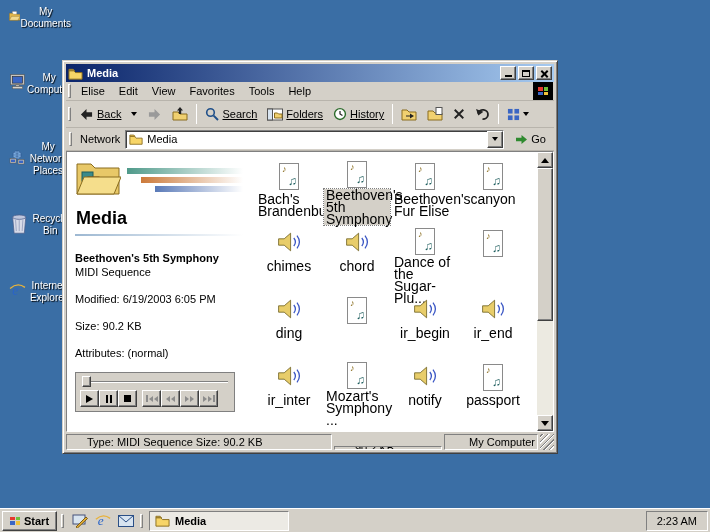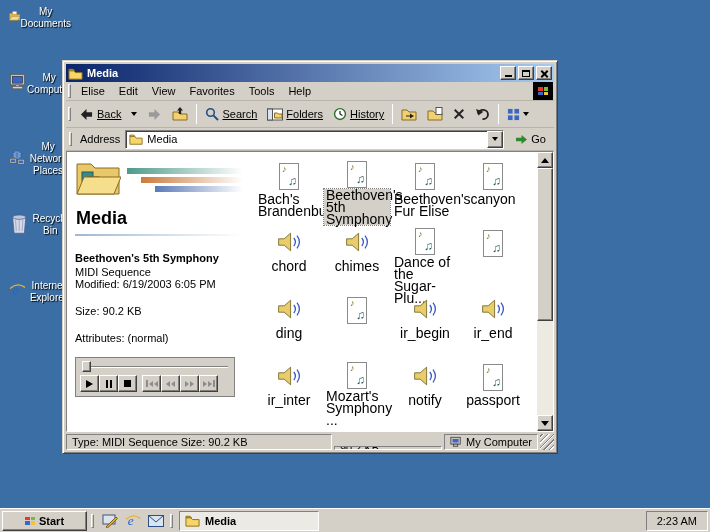--- a/index.html
+++ b/index.html
@@ -51,21 +51,21 @@
   .main { flex:1; display:flex; background:#fff; border:1px solid; border-color:#808080 #fff #fff #808080; overflow:hidden; }
   .webpanel { width:184px; flex:0 0 184px; background:#fff; padding:4px 8px 0 8px; position:relative; }
   .banner { position:relative; height:50px; }
   .stripe { position:absolute; height:6px; right:0; }
   .s1 { left:52px; top:12px; background:linear-gradient(90deg,#4f9a8a,rgba(255,255,255,0)); }
   .s2 { left:66px; top:21px; background:linear-gradient(90deg,#cc7a3a,rgba(255,255,255,0)); }
   .s3 { left:80px; top:30px; background:linear-gradient(90deg,#5a7ab8,rgba(255,255,255,0)); }
   .panel-title { font-size:18px; font-weight:bold; margin:2px 0 5px 1px; }
   .rule { height:2px; background:linear-gradient(90deg,#9DB8D2,#fff); margin-bottom:16px; }
   .sel-name { font-weight:bold; margin-bottom:2px; }
-  .sel-type { }
+  .sel-type { margin-bottom:15px; }
   .sel-mod, .sel-size { margin-bottom:15px; }
   .sel-attr { margin-bottom:13px; }
   
   .player { width:160px; background:#D4D0C8; border:1px solid #808080; padding:3px 4px 4px; }
   .slider { position:relative; height:11px; margin:0 2px 3px; }
   .slider .track { position:absolute; left:0; right:0; top:5px; height:2px; border-top:1px solid #808080; border-bottom:1px solid #fff; }
   .slider .thumb { position:absolute; left:0; top:0; width:9px; height:11px; background:#D4D0C8; border:1px solid; border-color:#fff #404040 #404040 #fff; box-shadow:inset -1px -1px 0 #808080; }
   .pbtns { display:flex; align-items:center; }
   .pbtn { width:19px; height:17px; background:#D4D0C8; border:1px solid; border-color:#fff #404040 #404040 #fff; box-shadow:inset -1px -1px 0 #808080; display:flex; align-items:center; justify-content:center; padding:0; }
   .pgap { width:5px; }
@@ -88,26 +88,26 @@
   .midi-ic .n2::before { content:"\266B"; position:absolute; bottom:1px; right:1px; font-size:12px; color:#1d5d5d; }
   
   .scrollbar { position:absolute; right:0; top:0; bottom:0; width:16px; background:#ECEAE1; display:flex; flex-direction:column; }
   .sb-btn { width:16px; height:16px; flex:0 0 16px; background:#D4D0C8; border:1px solid; border-color:#fff #404040 #404040 #fff; box-shadow:inset -1px -1px 0 #808080; display:flex; align-items:center; justify-content:center; padding:0; }
   .tri-up { width:0; height:0; border-left:4px solid transparent; border-right:4px solid transparent; border-bottom:5px solid #000; }
   .tri-dn { width:0; height:0; border-left:4px solid transparent; border-right:4px solid transparent; border-top:5px solid #000; }
   .sb-track { flex:1; position:relative; }
   .sb-thumb { position:absolute; left:0; top:0; width:16px; height:62%; background:#D4D0C8; border:1px solid; border-color:#fff #404040 #404040 #fff; box-shadow:inset -1px -1px 0 #808080; }
   
   .statusbar { height:18px; flex:0 0 18px; display:flex; gap:2px; padding-top:2px; }
-  .pane { border:1px solid; border-color:#808080 #fff #fff #808080; padding:0 5px; display:flex; align-items:center; gap:4px; overflow:hidden; white-space:nowrap; }
+  .pane { border:1px solid; border-color:#808080 #fff #fff #808080; padding:0 20px; display:flex; align-items:center; gap:4px; overflow:hidden; white-space:nowrap; }
   .p1 { width:266px; } .p2 { width:108px;margin-top:12px; } .p3 { flex:1; }
   .sgrip { width:14px; background:repeating-linear-gradient(-45deg,#D4D0C8 0 2px,#fff 2px 3px,#808080 3px 4px); }
   
   .taskbar { position:absolute; left:0; bottom:0; width:710px; height:24px; background:#D4D0C8; border-top:1px solid #fff; display:flex; align-items:center; padding:0 2px; gap:3px; }
-  .start { height:20px; display:flex; align-items:center; gap:4px; padding:0 22px; background:#D4D0C8; border:1px solid; border-color:#fff #404040 #404040 #fff; box-shadow:inset -1px -1px 0 #808080; font-weight:bold; font-size:11px; font-family:inherit; }
+  .start { height:20px; display:flex; align-items:center; gap:4px; padding:0 7px; background:#D4D0C8; border:1px solid; border-color:#fff #404040 #404040 #fff; box-shadow:inset -1px -1px 0 #808080; font-weight:bold; font-size:11px; font-family:inherit; }
   .ql { width:20px; height:20px; background:transparent; border:1px solid transparent; display:flex; align-items:center; justify-content:center; padding:0; }
   .task { width:140px; height:20px; display:flex; align-items:center; gap:5px; padding:0 5px; background:#ECEAE4; border:1px solid; border-color:#808080 #fff #fff #808080; font-weight:bold; font-size:11px; font-family:inherit; }
   .tray { margin-left:auto; height:20px; border:1px solid; border-color:#808080 #fff #fff #808080; display:flex; align-items:center; padding:0 10px; }
 </style>
 </head>
 <body>
 
 <div class="screen">
 
   <div class="desk-icon" style="top:2px">
@@ -273,21 +273,21 @@
               <rect x="8" y="1" width="5" height="5" fill="#3A66C4"></rect>
             <rect x="1" y="8" width="5" height="5" fill="#3A66C4"></rect>
               <rect x="8" y="8" width="5" height="5" fill="#3A66C4"></rect>
           </svg>
           <span class="caret"></span>
         </button>
       </div>
 
       <div class="addressbar">
         <span class="grip"></span>
-        <span>Address</span>
+        <span>Network</span>
         <span class="combo">
           <svg width="14" height="12" viewBox="0 0 16 13">
             <path d="M1 3.5 h5 l2 2 h7 v7 H1z" fill="#F7D567" stroke="#8a6d1f"></path>
             <path d="M1 3.5 V2 h4.5 L7 3.5z" fill="#F7D567" stroke="#8a6d1f"></path>
           </svg>
           <span>Media</span>
           <span class="drop">
               <span class="caret"></span>
             </span>
         </span>
@@ -406,33 +406,33 @@
 
   <div class="file-item wav">
     <div class="ficon">
 
       <svg class="wav-ic" width="26" height="24" viewBox="0 0 32 30">
         <polygon points="3,11 10,11 18,4 18,26 10,19 3,19" fill="#E8CD6A" stroke="#6b5d1e"></polygon>
         <path d="M22 10 q4 5 0 10" stroke="#3a56c4" stroke-width="1.6" fill="none"></path>
         <path d="M26 7 q6 8 0 16" stroke="#3a56c4" stroke-width="1.6" fill="none"></path>
       </svg>
     </div>
-    <div class="flabel">chord</div>
+    <div class="flabel">chimes</div>
   </div>
 
   <div class="file-item wav">
     <div class="ficon">
 
       <svg class="wav-ic" width="26" height="24" viewBox="0 0 32 30">
         <polygon points="3,11 10,11 18,4 18,26 10,19 3,19" fill="#E8CD6A" stroke="#6b5d1e"></polygon>
         <path d="M22 10 q4 5 0 10" stroke="#3a56c4" stroke-width="1.6" fill="none"></path>
         <path d="M26 7 q6 8 0 16" stroke="#3a56c4" stroke-width="1.6" fill="none"></path>
       </svg>
     </div>
-    <div class="flabel">chimes</div>
+    <div class="flabel">chord</div>
   </div>
 
   <div class="file-item midi">
     <div class="ficon">
       <span class="midi-ic"><i class="n1"></i><i class="n2"></i></span>
 
     </div>
     <div class="flabel">Dance of the Sugar-Plu...</div>
   </div>
 

